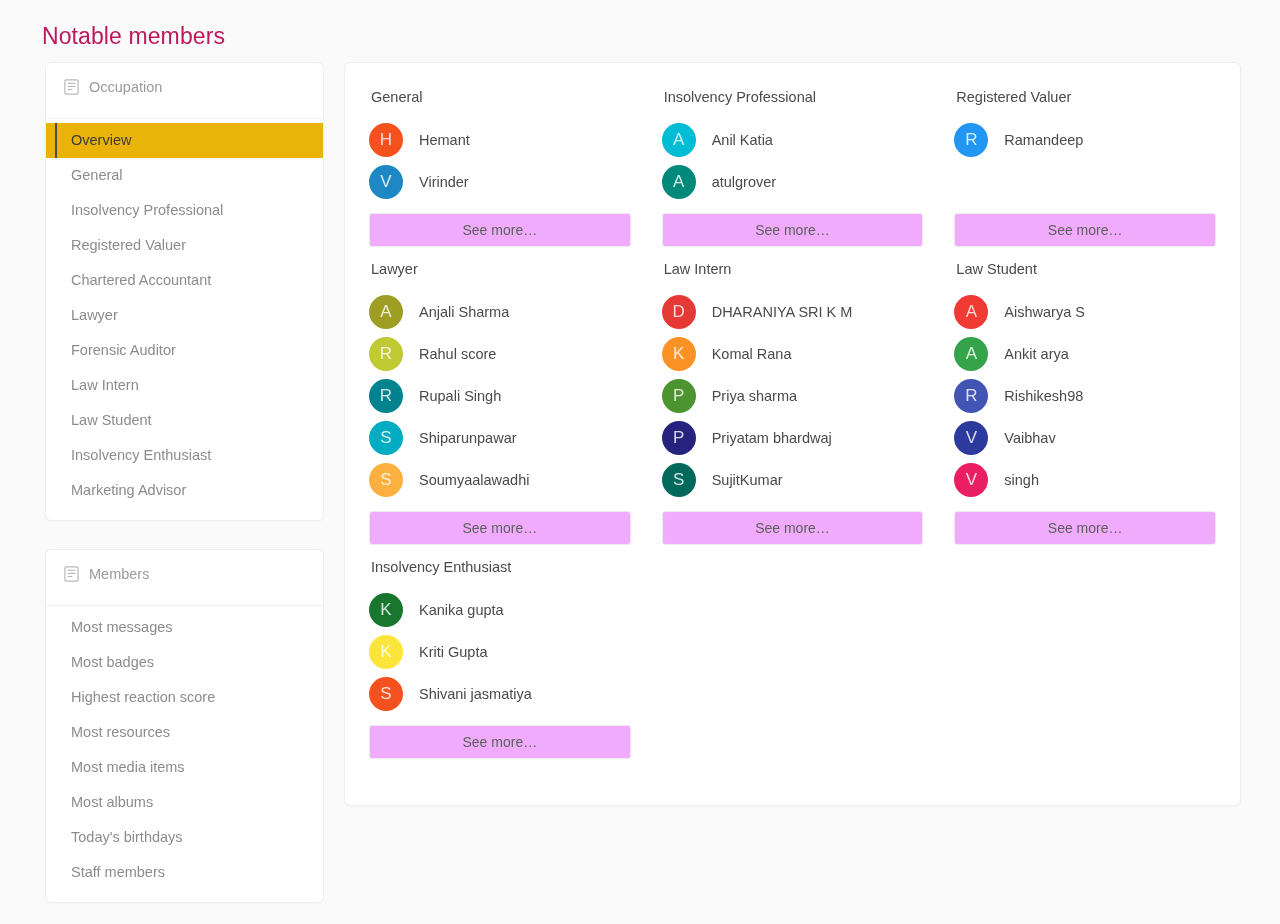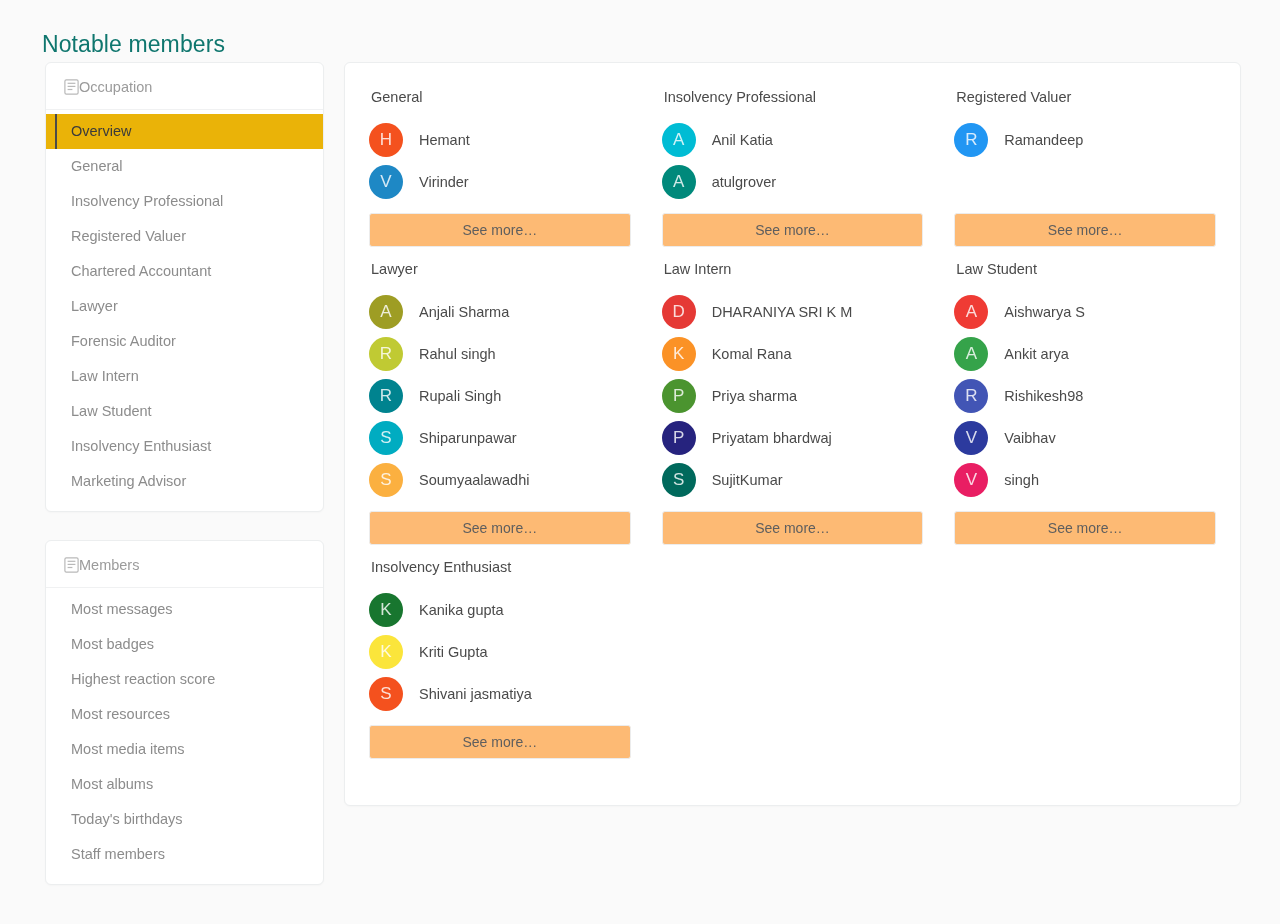--- a/index.html
+++ b/index.html
@@ -32,43 +32,44 @@
     background:
       linear-gradient(to right,
         rgba(255,255,255,.85) 0 16px, transparent 16px 34px,
         rgba(255,255,255,.85) 34px 50px, transparent 50px 68px,
         rgba(255,255,255,.85) 68px 84px, transparent 84px 102px,
         rgba(255,255,255,.85) 102px 118px);
   }
 
   .page-title {
     position: absolute;
-    left: 42px; top: 16px;
+    left: 42px; top: 8px;
     font-size: 23px;
     font-weight: 400;
-    color: #0f766e;
+    color: #be185d;
     letter-spacing: .1px;
     z-index: 2;
   }
 
   
   .sidebar { position: absolute; left: 45px; top: 62px; width: 279px; z-index: 2; }
 
   .card {
     background: #fff;
     border: 1px solid #eceeef;
     border-radius: 6px;
     box-shadow: 0 1px 2px rgba(0,0,0,0.025);
   }
   .card + .card { margin-top: 28px; }
 
   .block-header {
     display: flex;
     align-items: flex-start;
-    padding: 16px 18px 14px 18px;
+    gap: 10px;
+    padding: 16px 18px 23px 18px;
     border-bottom: 1px solid #f0f1f2;
   }
   .block-header .hdr-label {
     font-size: 14.5px;
     color: #9b9b9b;
     font-weight: 400;
   }
   .doc-icon { width: 15px; height: 16px; display: block; }
 
   .nav-list { list-style: none; margin: 0; padding: 4px 0 12px 0; }
@@ -140,21 +141,21 @@
   .member-name {
     font-size: 14.5px;
     color: #4a4a4a;
     white-space: nowrap;
   }
   .see-more {
     display: block;
     width: 100%;
     margin-top: 10px;
     padding: 8px 0;
-    background: #fdba74;
+    background: #f0abfc;
     border: 1px solid #ececec;
     border-radius: 3px;
     font-family: "Liberation Sans", sans-serif;
     font-size: 14px;
     color: #5e5e5e;
     text-align: center;
     cursor: pointer;
   }
   .spacer-row { height: 42px; }
 </style>
@@ -263,21 +264,21 @@
       </div>
       <div class="group">
         <div class="group-title">Lawyer</div>
         <ul class="member-list">
           <li class="member">
             <span class="avatar" style="background: rgb(158, 157, 36);">A</span>
             <span class="member-name">Anjali Sharma</span>
           </li>
           <li class="member">
             <span class="avatar" style="background: rgb(192, 202, 51);">R</span>
-            <span class="member-name">Rahul singh</span>
+            <span class="member-name">Rahul score</span>
           </li>
           <li class="member">
             <span class="avatar" style="background: rgb(0, 131, 143);">R</span>
             <span class="member-name">Rupali Singh</span>
           </li>
           <li class="member">
             <span class="avatar" style="background: rgb(0, 172, 193);">S</span>
             <span class="member-name">Shiparunpawar</span>
           </li>
           <li class="member">

